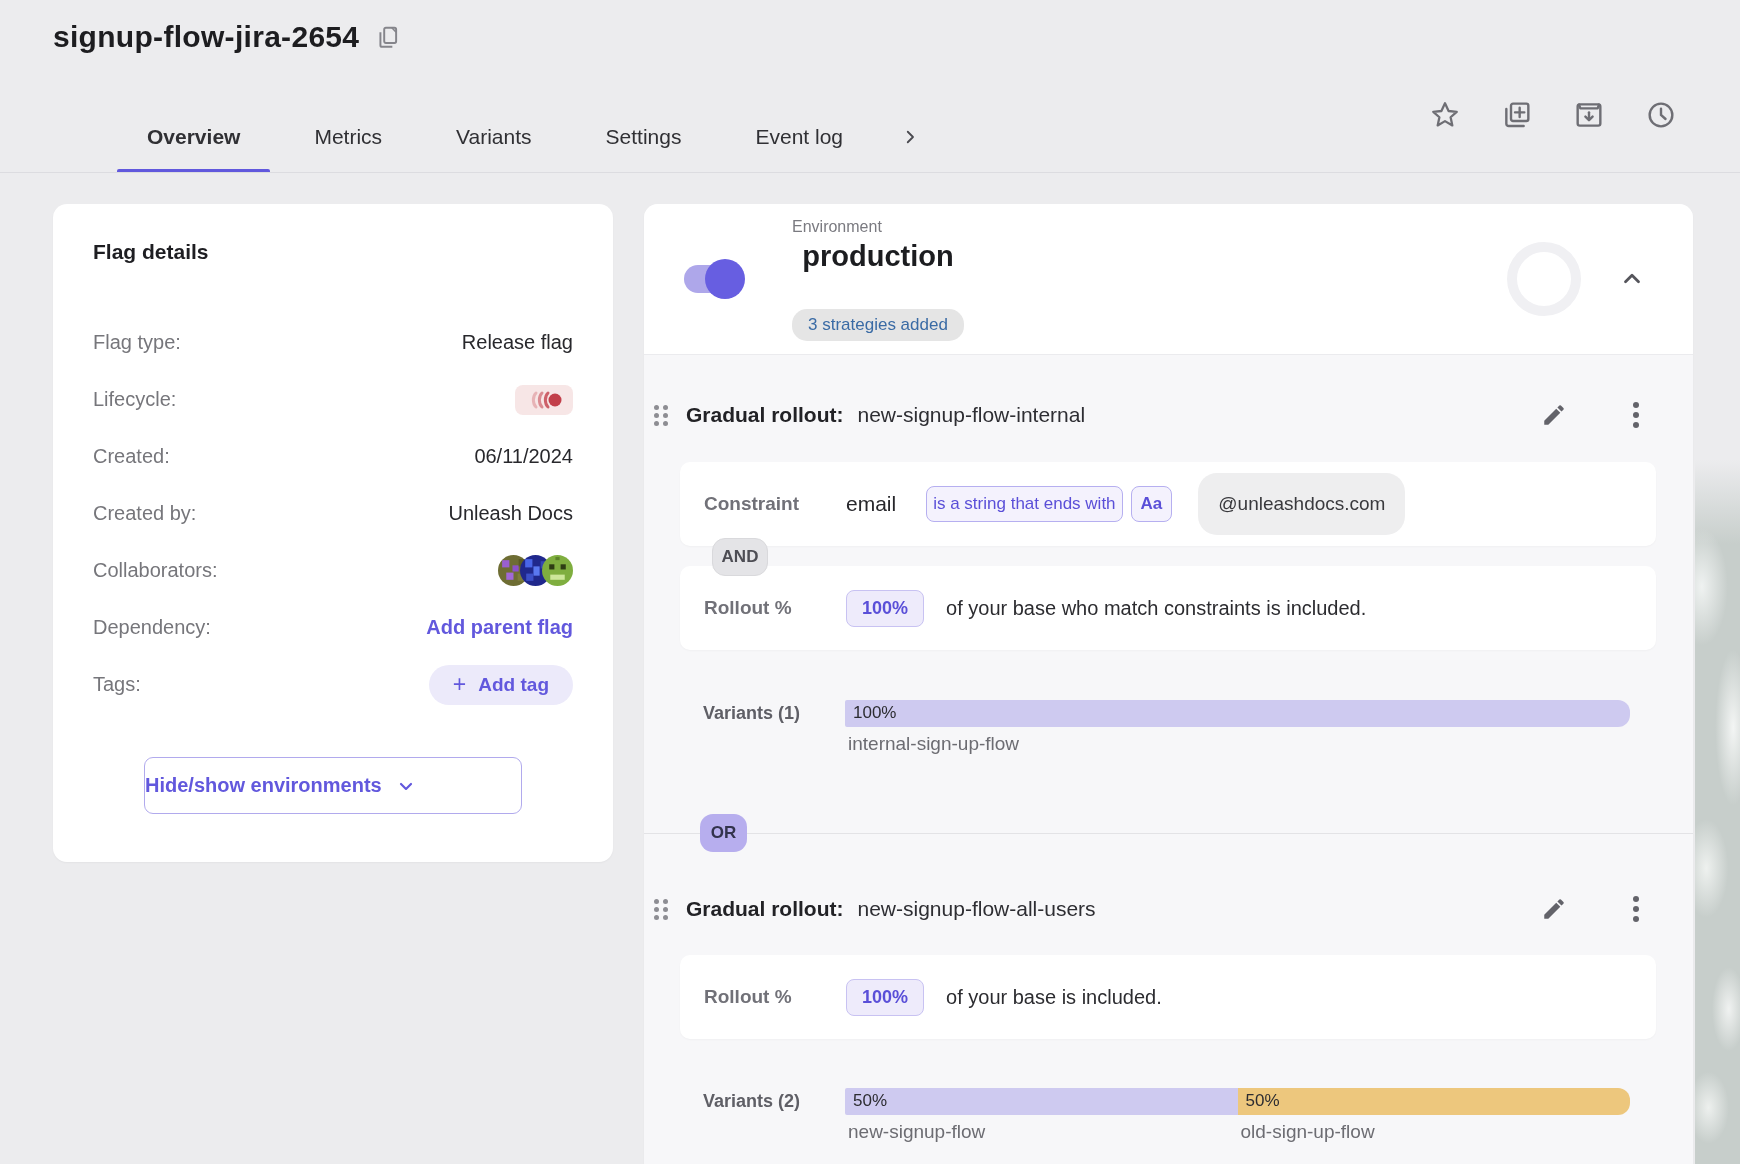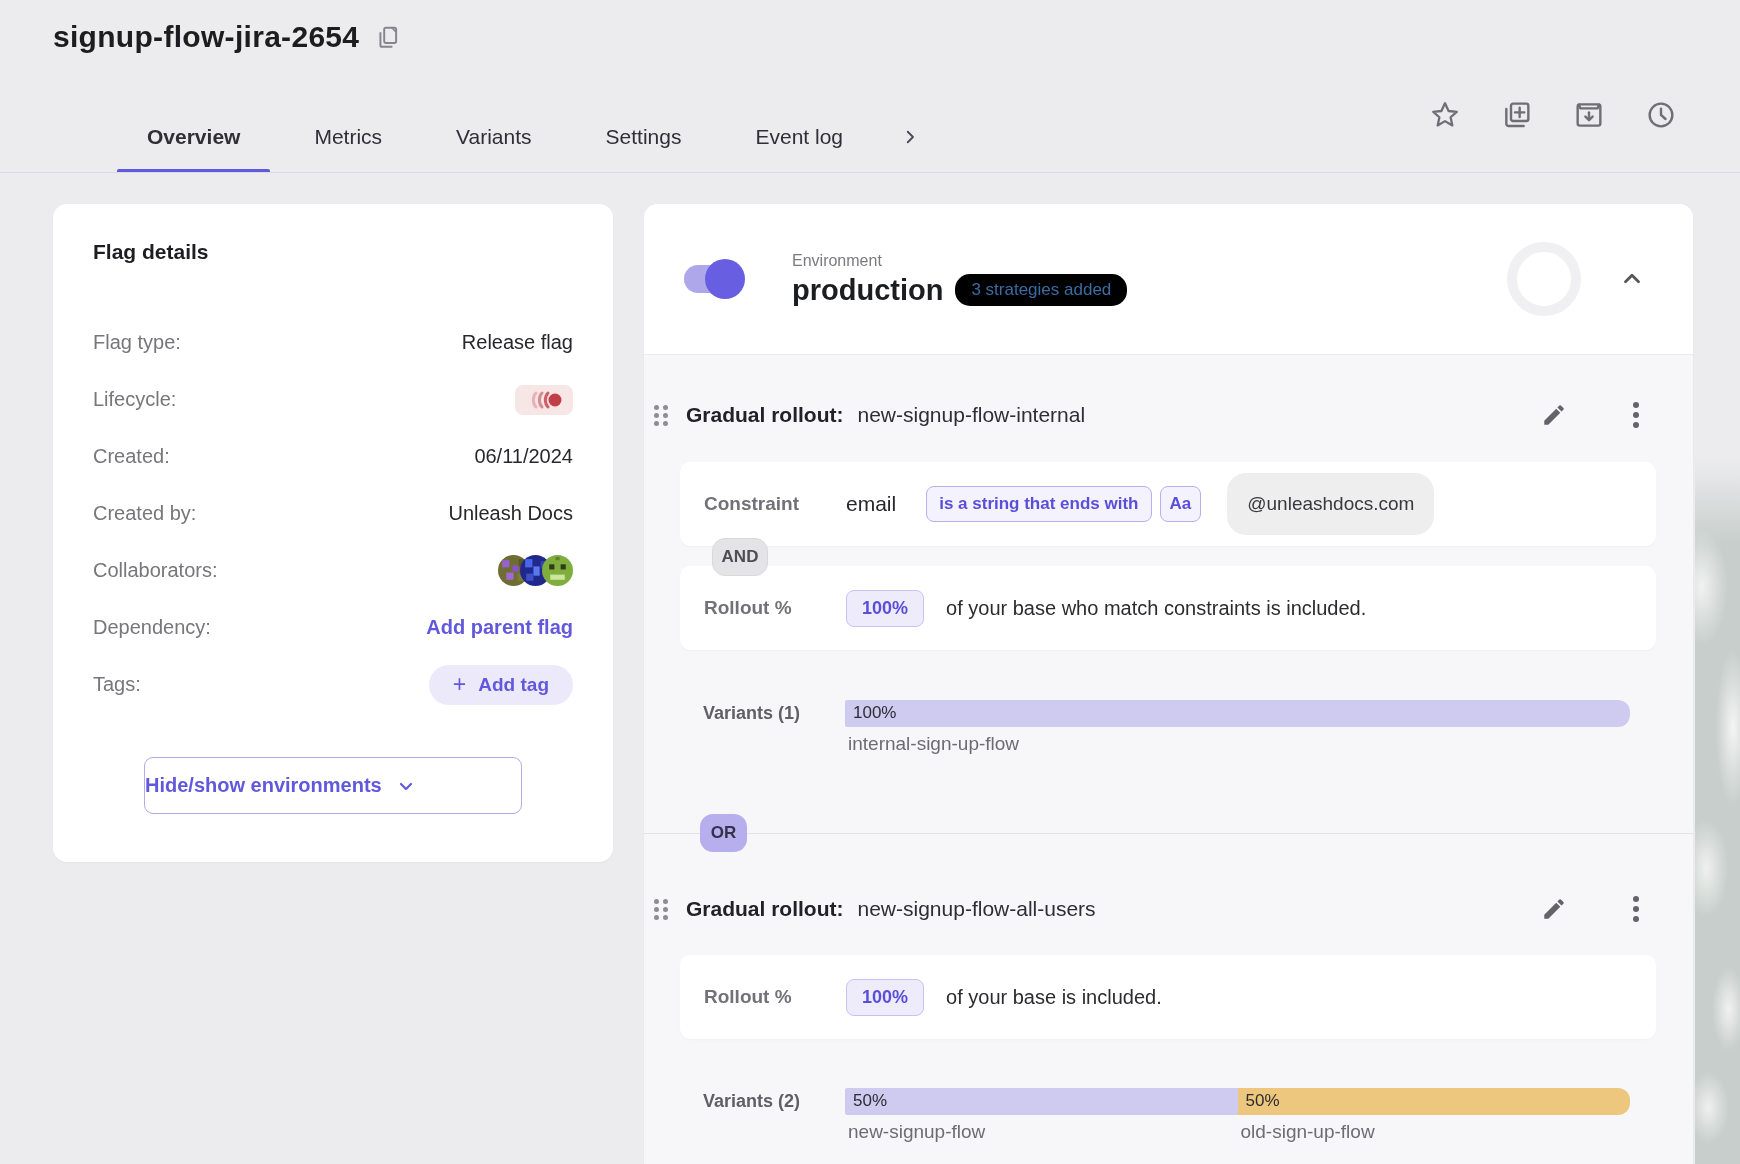--- a/index.html
+++ b/index.html
@@ -57,42 +57,42 @@
   }
   .env-header {
     height:151px; background:#fff; border-radius:14px 14px 0 0; border-bottom:1px solid #ebebee;
     display:flex; align-items:center; padding:0 48px 0 40px;
   }
   .toggle { position:relative; width:58px; height:30px; flex:none; cursor:pointer; }
   .toggle .track { position:absolute; left:0; top:1px; width:58px; height:28px; background:#aea7ea; border-radius:14px; }
   .toggle .knob { position:absolute; right:-3px; top:-5px; width:40px; height:40px; background:#675ee1; border-radius:50%; }
   .env-text { margin-left:50px; display:flex; flex-direction:column; }
   .env-label { font-size:16px; color:#7a7a80; margin-bottom:4px; }
-  .env-name-row { display:flex; align-items:center; gap:12px; }
+  .env-name-row { display:flex; align-items:center; gap:36px;flex-direction:column; }
   .env-name { font-size:29px; font-weight:700; color:#1c1d20; }
-  .strategies-badge { background:#000000; color:#3a6ba5; font-size:17px; border-radius:15px; padding:6px 16px; }
+  .strategies-badge { background:#e5e5e5; color:#3a6ba5; font-size:17px; border-radius:15px; padding:6px 16px; }
   .env-ring { margin-left:auto; width:74px; height:74px; border:10px solid #f0f0f3; border-radius:50%; }
   .collapse-btn { margin-left:38px; color:#55555b; cursor:pointer; display:flex; }
 
   .strategy-header { position:absolute; left:10px; right:40px; height:50px; display:flex; align-items:center; }
   .drag-handle { display:grid; grid-template-columns:repeat(2,5px); grid-template-rows:repeat(3,5px); gap:3px 4px; margin-right:18px; cursor:grab; }
   .drag-handle i { width:5px; height:5px; border-radius:50%; background:#8d8d93; }
   .strategy-title { font-size:21px; font-weight:700; color:#222226; }
   .strategy-name { font-size:21px; color:#2e2e33; margin-left:14px; }
   .strategy-actions { margin-left:auto; display:flex; align-items:center; gap:48px; }
   .icon-btn { color:#63636a; cursor:pointer; display:flex; align-items:center; justify-content:center; width:34px; height:34px; }
   .kebab { display:flex; flex-direction:column; gap:4px; }
   .kebab i { width:6px; height:6px; border-radius:50%; background:#63636a; }
 
   .white-box { position:absolute; left:36px; width:976px; height:84px; background:#fff; border-radius:10px;
     box-shadow:0 1px 2px rgba(0,0,0,.03); display:flex; align-items:center; padding:0 24px; }
   .box-label { font-size:19px; font-weight:700; color:#717178; width:142px; flex:none; }
   .constraint-field { font-size:21px; color:#27272b; margin-right:30px; }
-  .operator-pill { border:1px solid #b6aff0; background:#f4f2fd; color:#5a4fd8; font-weight:700; font-size:17px;
-    border-radius:8px; padding:7px 12px; }
+  .operator-pill { border:1px solid #b6aff0; background:#f4f2fd; color:#5a4fd8; font-weight:400; font-size:17px;
+    border-radius:8px; padding:7px 6px; }
   .case-chip { border:1px solid #b6aff0; background:#f4f2fd; color:#5a4fd8; font-weight:700; font-size:17px;
     border-radius:8px; padding:7px 9px; margin-left:8px; }
   .value-pill { background:#eeeeef; color:#39393d; font-size:19px; border-radius:19px; padding:20px 20px; margin-left:26px; }
   .rollout-badge { background:#eeebfb; border:1px solid #c8c2f2; color:#5a4fd8; font-weight:700; font-size:18px;
     border-radius:8px; padding:7px 15px; margin-right:22px; }
   .rollout-text { font-size:20px; color:#2c2c30; }
 
   .joiner-chip { position:absolute; z-index:3; display:flex; align-items:center; justify-content:center;
     font-size:17px; font-weight:700; border-radius:13px; height:38px; }
   .and-chip { left:68px; width:56px; background:#e4e4e7; border:1px solid #d9d9dc; color:#4d4d54; }

